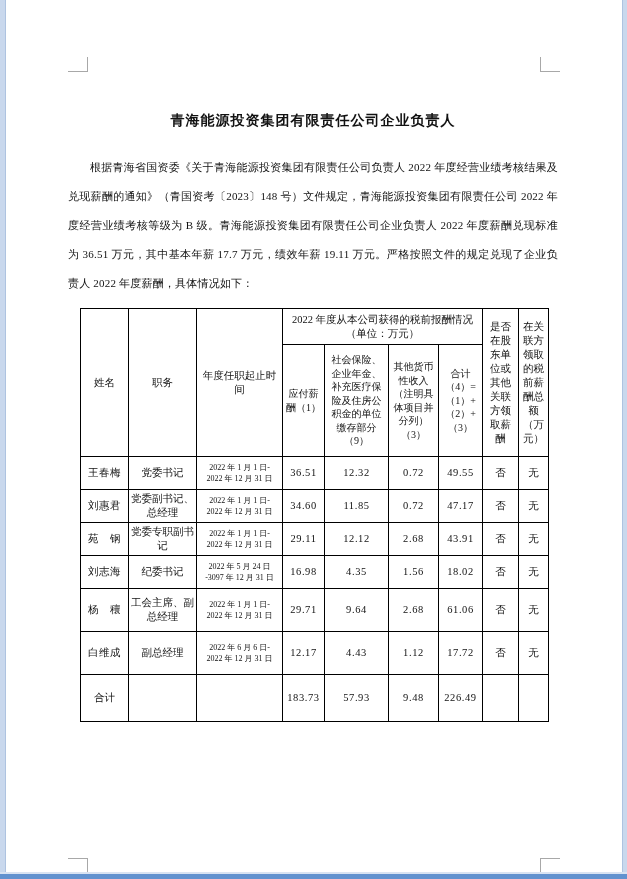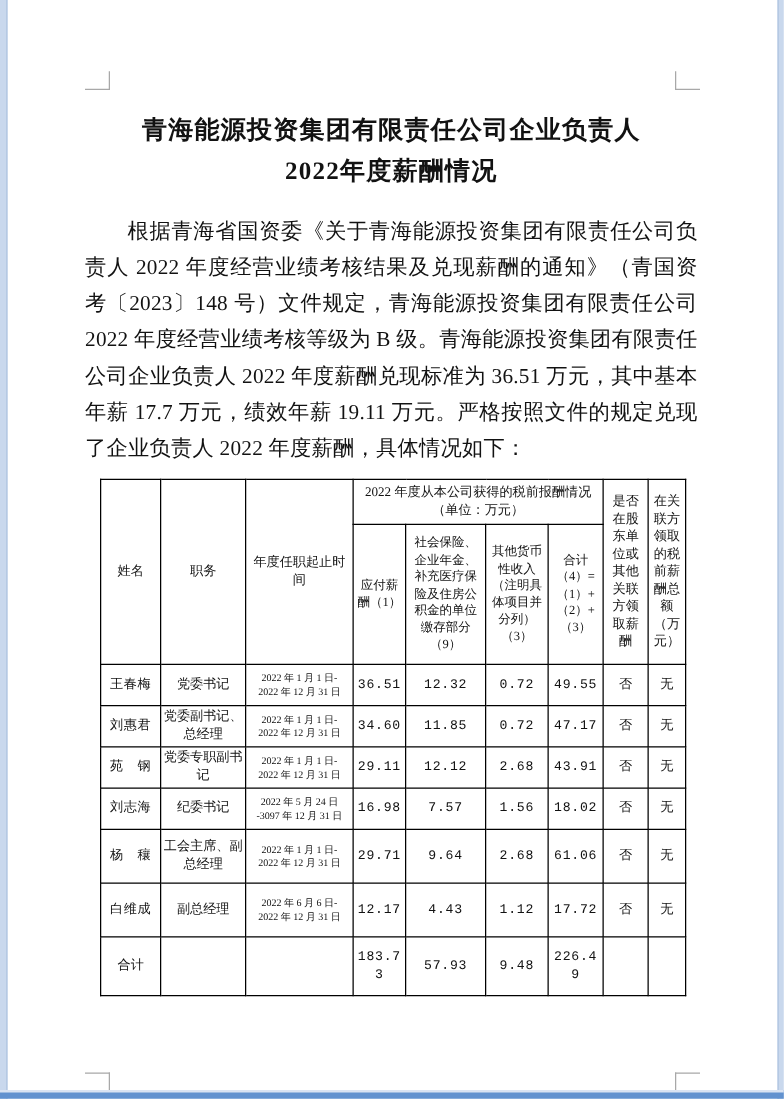--- a/index.html
+++ b/index.html
@@ -14,64 +14,63 @@
   .edge-bottom{position:absolute;left:0;bottom:0;width:627px;height:5px;background:#6292cf;border-top:2px solid #d9e3f2;z-index:6;}
   
   .crop{position:absolute;width:19px;height:14px;}
   .crop.tl{left:68px;top:57px;border-right:1px solid #a8a8a8;border-bottom:1px solid #a8a8a8;}
   .crop.tr{left:540px;top:57px;border-left:1px solid #a8a8a8;border-bottom:1px solid #a8a8a8;}
   .crop.bl{left:68px;top:858px;border-right:1px solid #a8a8a8;border-top:1px solid #a8a8a8;}
   .crop.br{left:540px;top:858px;border-left:1px solid #a8a8a8;border-top:1px solid #a8a8a8;}
 
   .content{position:absolute;left:68px;top:88px;width:490px;}
   .doc-title{
-    margin:0 0 16px 0;font-size:20px;font-weight:bold;text-align:center;
+    margin:16px 0 16px 0;font-size:14px;font-weight:bold;text-align:center;
     line-height:33px;letter-spacing:1px;
   }
   .doc-title span{display:block;}
   .body-par{
-    margin:0 0 10px 0;font-size:17px;line-height:29px;
+    margin:0 0 10px 0;font-size:11px;line-height:29px;
     text-align:justify;text-indent:2em;letter-spacing:0.2px;
   }
 
   table.salary{
     border-collapse:collapse;table-layout:fixed;width:468px;margin-left:12px;
   }
   table.salary th,table.salary td{
     border:1px solid #000;text-align:center;vertical-align:middle;
     padding:1px 2px;font-weight:normal;word-break:break-all;
     font-size:10.5px;line-height:14px;
   }
   tr.hdr-group{height:36px;}
   tr.hdr-sub{height:112px;}
   tr.hdr-sub th{font-size:10px;line-height:13.5px;}
   th.group-cell span{display:block;}
   tr.r-std{height:33px;}
   tr.r-tall{height:43px;}
   tr.r-total{height:47px;}
   td.dates span{display:block;font-size:8px;line-height:11px;font-family:Liberation Serif, serif;}
-  td.num{font-size:10px;letter-spacing:0.6px;font-family:Liberation Mono, monospace;}
+  td.num{font-size:10px;letter-spacing:0.6px;}
   td.name{letter-spacing:0.5px;margin-left:37px;}
 </style>
 </head>
 <body>
 
 <div class="edge-left"></div>
 <div class="edge-right"></div>
 <div class="edge-bottom"></div>
 <div class="crop tl"></div>
 <div class="crop tr"></div>
 <div class="crop bl"></div>
 <div class="crop br"></div>
 
 <div class="content">
 
   <h1 class="doc-title">
     <span>青海能源投资集团有限责任公司企业负责人</span>
-    <span>2022年度薪酬情况</span>
   </h1>
 
   <p class="body-par">根据青海省国资委《关于青海能源投资集团有限责任公司负责人 2022 年度经营业绩考核结果及兑现薪酬的通知》（青国资考〔2023〕148 号）文件规定，青海能源投资集团有限责任公司 2022 年度经营业绩考核等级为 B 级。青海能源投资集团有限责任公司企业负责人 2022 年度薪酬兑现标准为 36.51 万元，其中基本年薪 17.7 万元，绩效年薪 19.11 万元。严格按照文件的规定兑现了企业负责人 2022 年度薪酬，具体情况如下：</p>
 
   <table class="salary">
     <colgroup>
       <col style="width:48px">
         <col style="width:68px">
         <col style="width:86px">
       <col style="width:42px">
@@ -146,21 +145,21 @@
       </tr>
 
       <tr class="r-std">
         <td class="name">刘志海</td>
         <td>纪委书记</td>
         <td class="dates">
           <span>2022 年 5 月 24 日</span>
           <span>-3097 年 12 月 31 日</span>
         </td>
         <td class="num">16.98</td>
-        <td class="num">7.57</td>
+        <td class="num">4.35</td>
         <td class="num">1.56</td>
         <td class="num">18.02</td>
         <td>否</td>
         <td>无</td>
       </tr>
 
       <tr class="r-tall">
         <td class="name">杨　穰</td>
         <td>工会主席、副总经理</td>
         <td class="dates">

